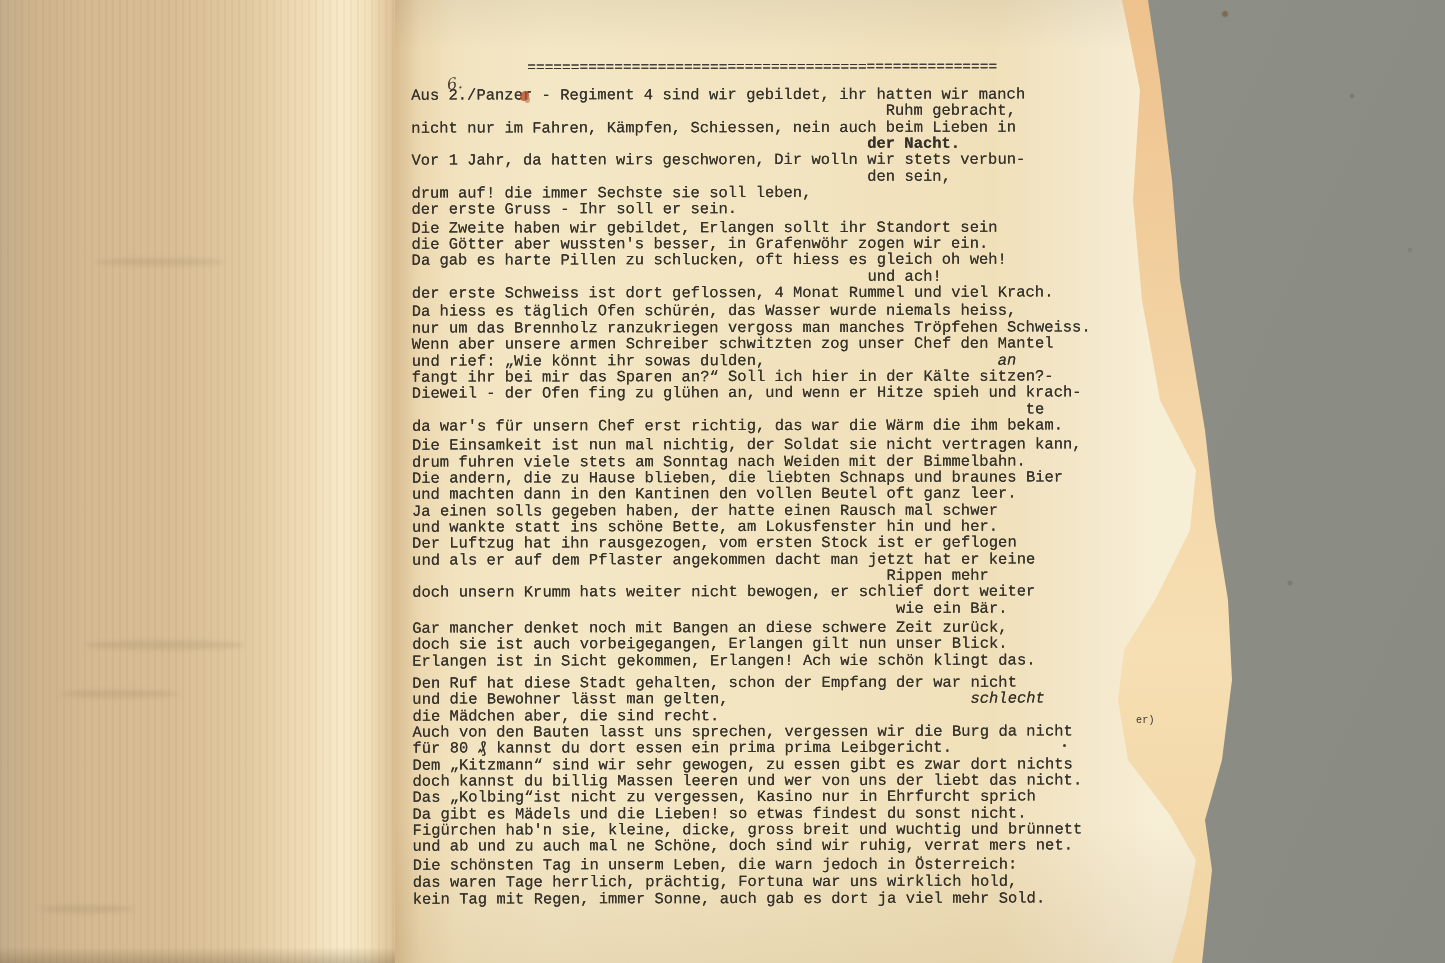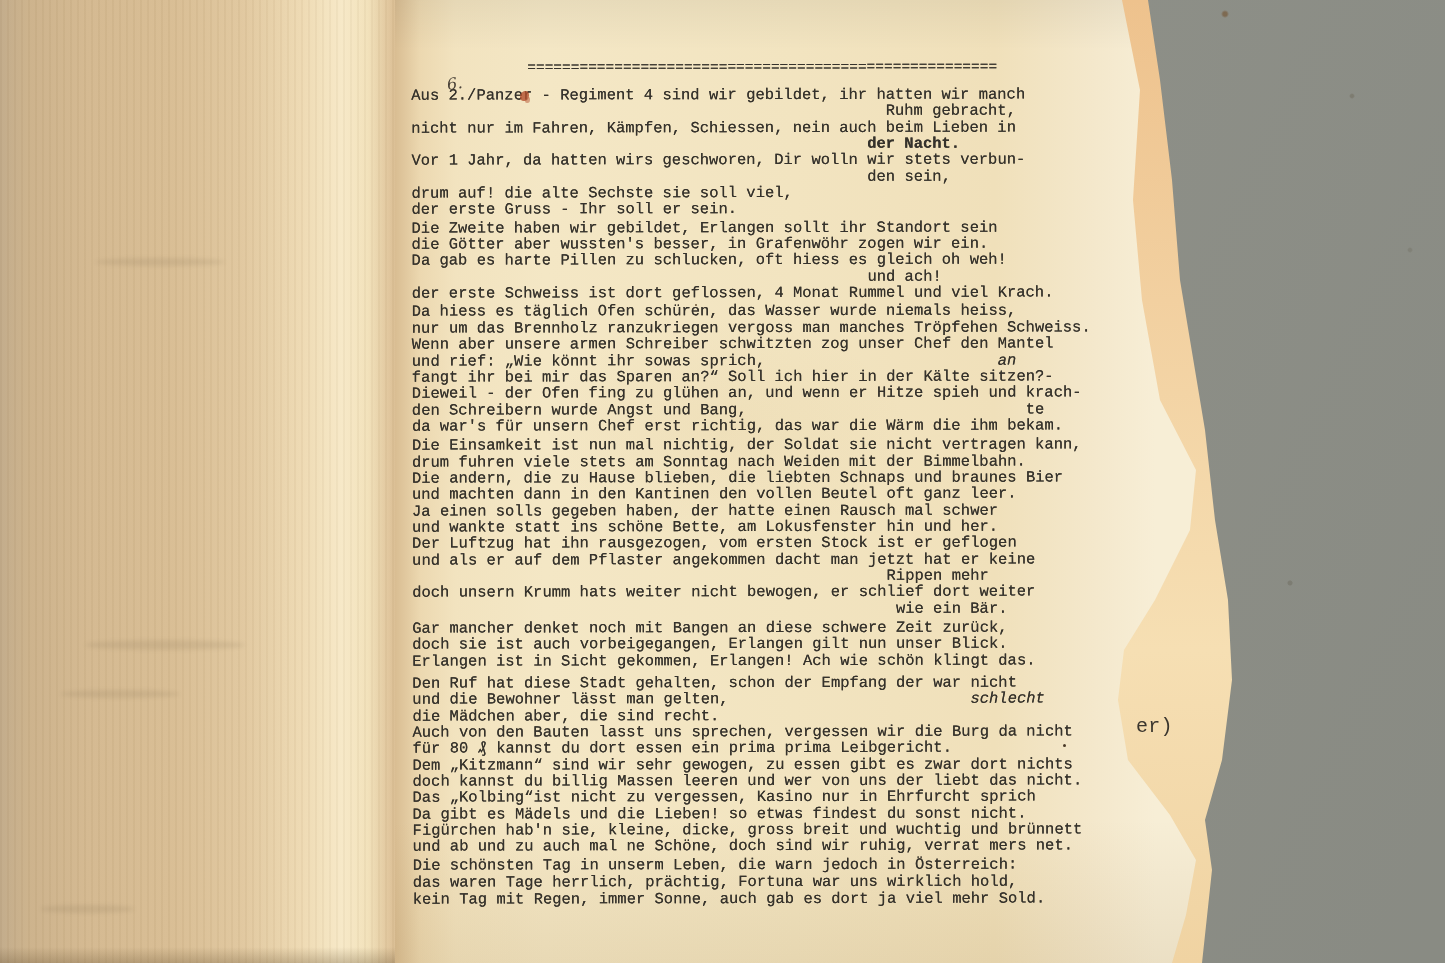--- a/index.html
+++ b/index.html
@@ -39,21 +39,21 @@
   
   .under-page{
     position:absolute;left:1095px;top:0;width:145px;height:963px;
     background:linear-gradient(180deg,#eec28d 0px,#f2d0a0 300px,#f6dfb3 650px,#f0d3a2 963px);
     clip-path:polygon(0 0,53px 0,65px 80px,77px 180px,85px 280px,110px 430px,
       120px 520px,133px 600px,137px 680px,127px 760px,110px 820px,117px 870px,107px 963px,0 963px);
     filter:drop-shadow(2px 0 2px rgba(60,55,40,.35));
   }
   .torn-fragment-text{
     position:absolute;left:1136px;top:715px;
-    font-size:20px;color:#3b362e;letter-spacing:.2px;
+    font-size:10px;color:#3b362e;letter-spacing:.2px;
   }
   
   .main-page{
     position:absolute;left:395px;top:0;width:810px;height:963px;
     background:
       radial-gradient(ellipse 260px 160px at 330px 430px, rgba(190,150,80,.07), transparent 70%),
       linear-gradient(180deg, rgba(0,0,0,.05) 0px, transparent 50px, transparent 820px, rgba(130,95,40,.10) 963px),
       linear-gradient(90deg,
         #d9bd92 0px, #ecd8b0 25px, #f2e3bf 60px, #f4e7c5 150px,
         #f2e4c0 400px, #f0e0ba 600px, #f4e8cc 700px, #f7eed6 760px);
@@ -113,34 +113,34 @@
 
 <div class="text-layer">
   <div class="doc-title-underline">======================================================</div>
   <div id="poem">
       <div class="line"><span>Aus 2./Panzer - Regiment 4 sind wir gebildet, ihr hatten wir manch</span></div>
       <div class="line"><span style="padding-left: 51ch;">Ruhm gebracht,</span></div>
       <div class="line"><span>nicht nur im Fahren, Kämpfen, Schiessen, nein auch beim Lieben in</span></div>
       <div class="line"><span style="padding-left: 49ch; font-weight: bold;">der Nacht.</span></div>
       <div class="line"><span>Vor 1 Jahr, da hatten wirs geschworen, Dir wolln wir stets verbun-</span></div>
       <div class="line"><span style="padding-left: 49ch;">den sein,</span></div>
-      <div class="line"><span>drum auf! die alte Sechste sie soll viel,</span></div>
+      <div class="line"><span>drum auf! die immer Sechste sie soll leben,</span></div>
       <div class="line"><span>der erste Gruss - Ihr soll er sein.</span></div>
       <div class="line" style="margin-top: 2px;"><span>Die Zweite haben wir gebildet, Erlangen sollt ihr Standort sein</span></div>
       <div class="line"><span>die Götter aber wussten's besser, in Grafenwöhr zogen wir ein.</span></div>
       <div class="line"><span>Da gab es harte Pillen zu schlucken, oft hiess es gleich oh weh!</span></div>
       <div class="line"><span style="padding-left: 49ch;">und ach!</span></div>
       <div class="line"><span>der erste Schweiss ist dort geflossen, 4 Monat Rummel und viel Krach.</span></div>
       <div class="line" style="margin-top: 2px;"><span>Da hiess es täglich Ofen schüren, das Wasser wurde niemals heiss,</span></div>
       <div class="line"><span>nur um das Brennholz ranzukriegen vergoss man manches Tröpfehen Schweiss.</span></div>
       <div class="line"><span>Wenn aber unsere armen Schreiber schwitzten zog unser Chef den Mantel</span></div>
-      <div class="line"><span>und rief: „Wie könnt ihr sowas sprich,</span><span class="rf" style="left: 63ch; font-style: italic;">an</span></div>
+      <div class="line"><span>und rief: „Wie könnt ihr sowas dulden,</span><span class="rf" style="left: 63ch; font-style: italic;">an</span></div>
       <div class="line"><span>fangt ihr bei mir das Sparen an?“ Soll ich hier in der Kälte sitzen?-</span></div>
       <div class="line"><span>Dieweil - der Ofen fing zu glühen an, und wenn er Hitze spieh und krach-</span></div>
-      <div class="line"><span>den Schreibern wurde Angst und Bang,</span><span class="rf" style="left: 66ch;">te</span></div>
+      <div class="line"><span class="rf" style="left: 66ch;">te</span></div>
       <div class="line"><span>da war's für unsern Chef erst richtig, das war die Wärm die ihm bekam.</span></div>
       <div class="line" style="margin-top: 3px;"><span>Die Einsamkeit ist nun mal nichtig, der Soldat sie nicht vertragen kann,</span></div>
       <div class="line"><span>drum fuhren viele stets am Sonntag nach Weiden mit der Bimmelbahn.</span></div>
       <div class="line"><span>Die andern, die zu Hause blieben, die liebten Schnaps und braunes Bier</span></div>
       <div class="line"><span>und machten dann in den Kantinen den vollen Beutel oft ganz leer.</span></div>
       <div class="line"><span>Ja einen solls gegeben haben, der hatte einen Rausch mal schwer</span></div>
       <div class="line"><span>und wankte statt ins schöne Bette, am Lokusfenster hin und her.</span></div>
       <div class="line"><span>Der Luftzug hat ihn rausgezogen, vom ersten Stock ist er geflogen</span></div>
       <div class="line"><span>und als er auf dem Pflaster angekommen dacht man jetzt hat er keine</span></div>
       <div class="line"><span style="padding-left: 51ch;">Rippen mehr</span></div>

